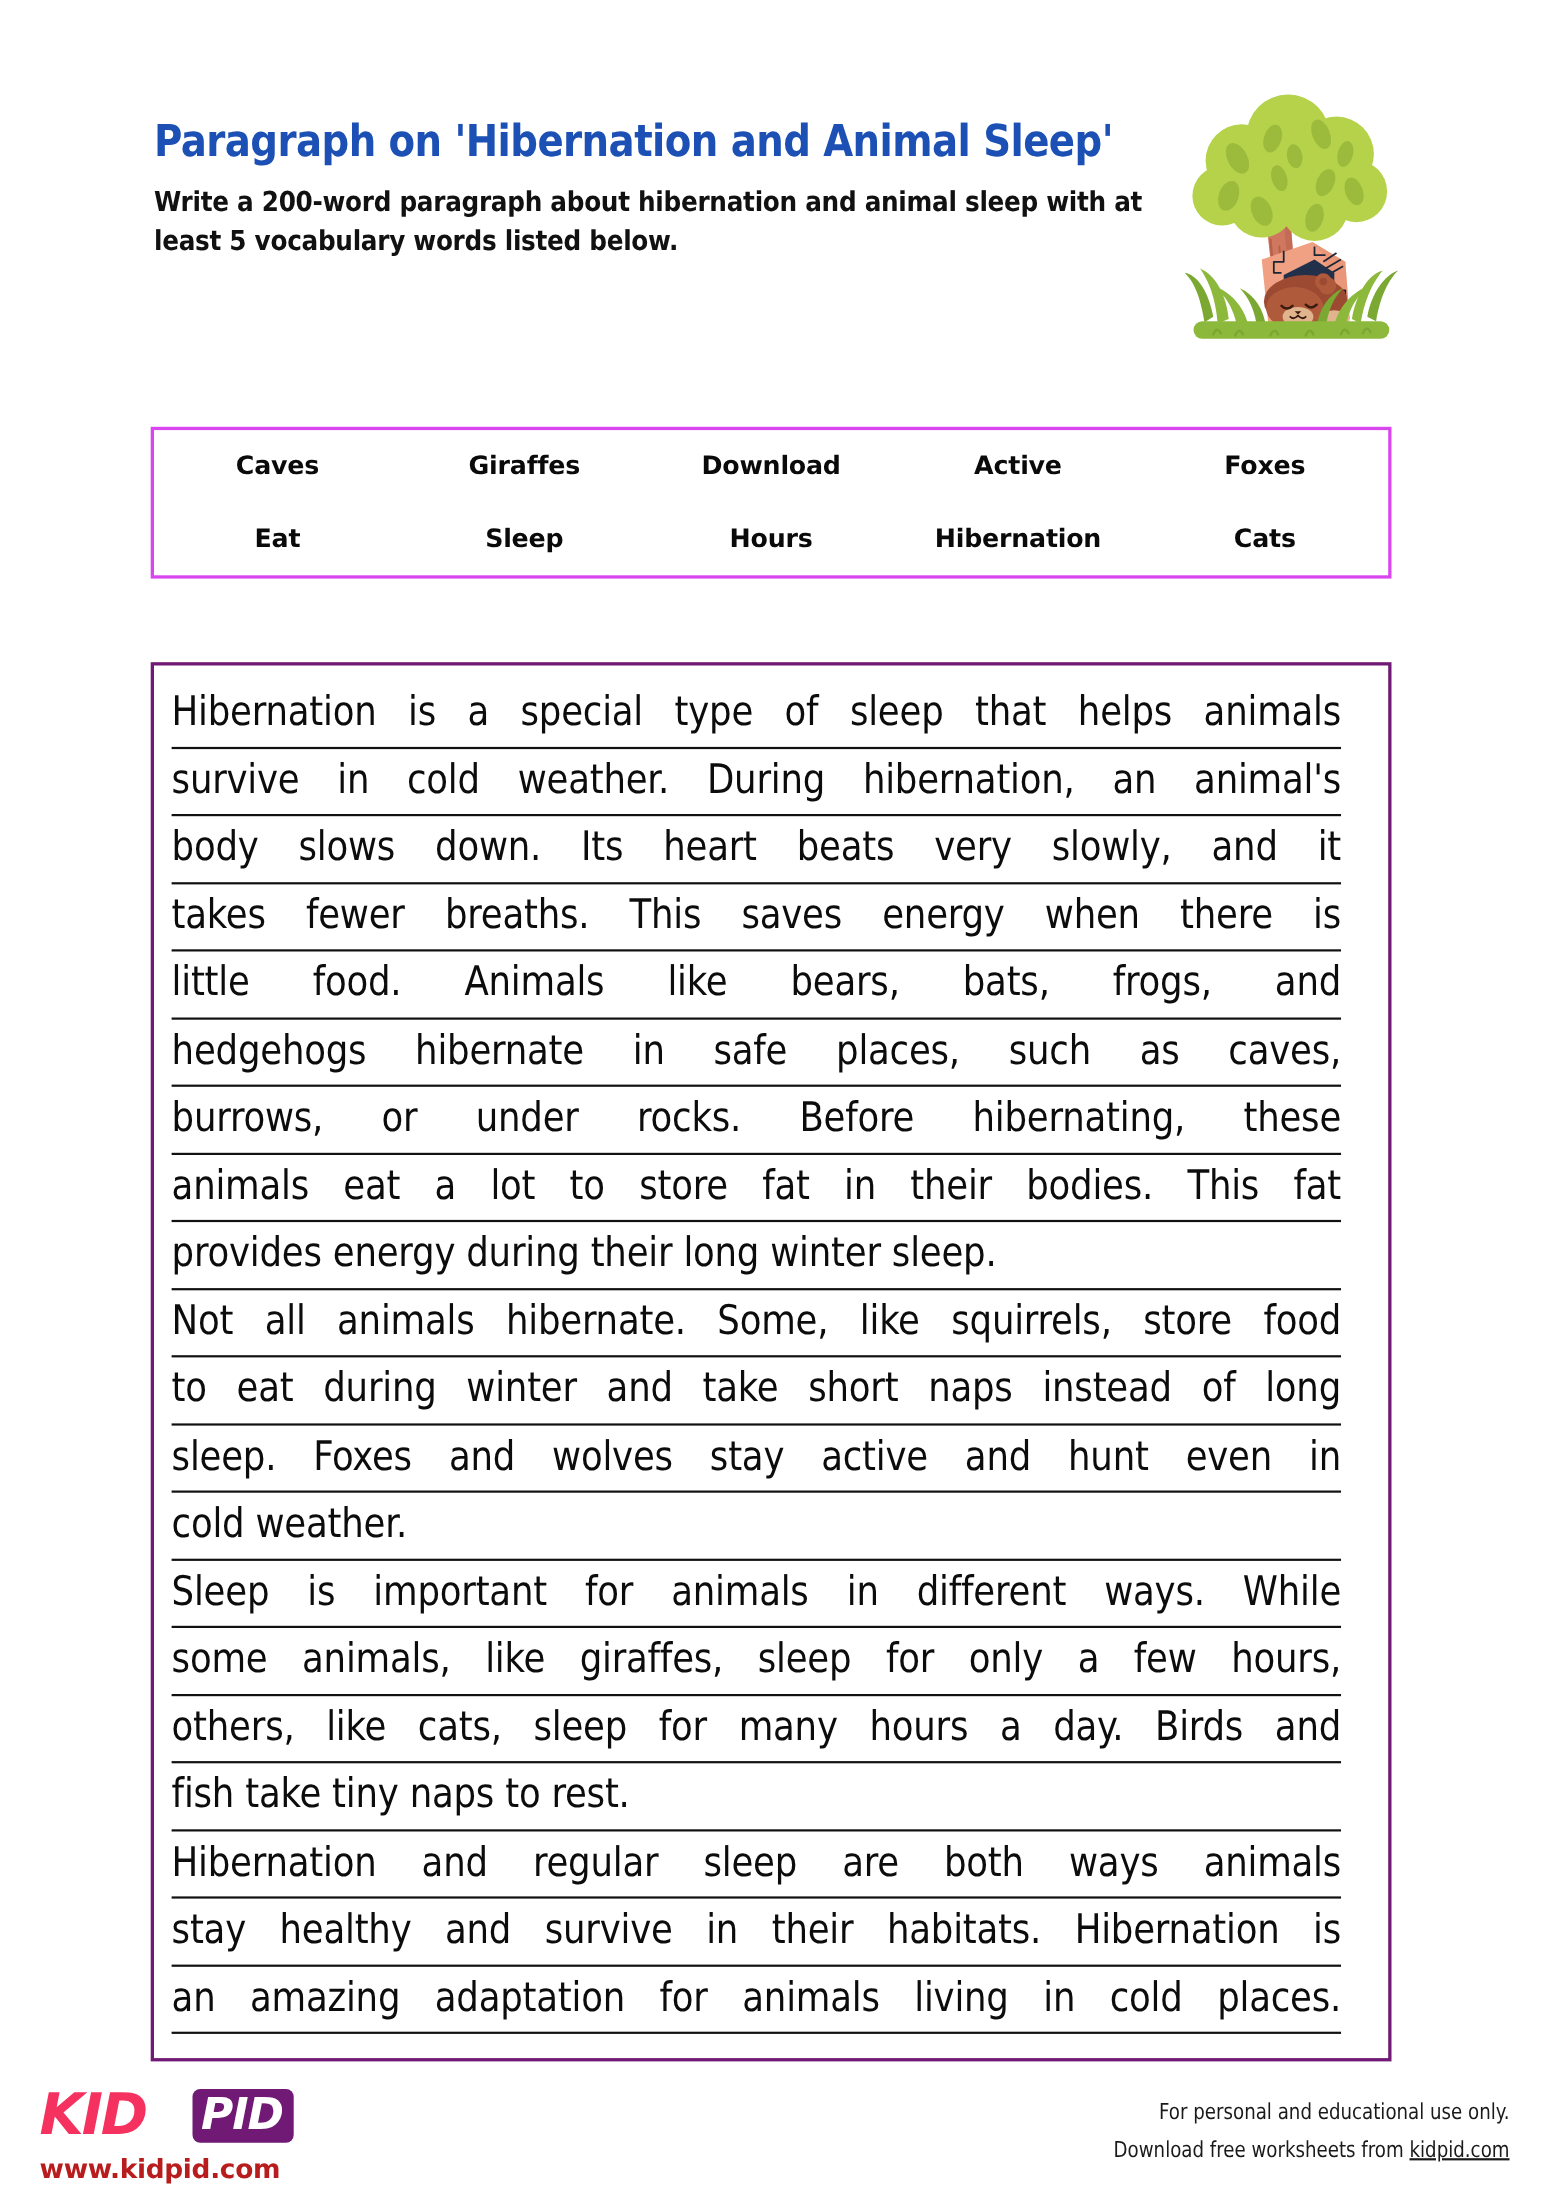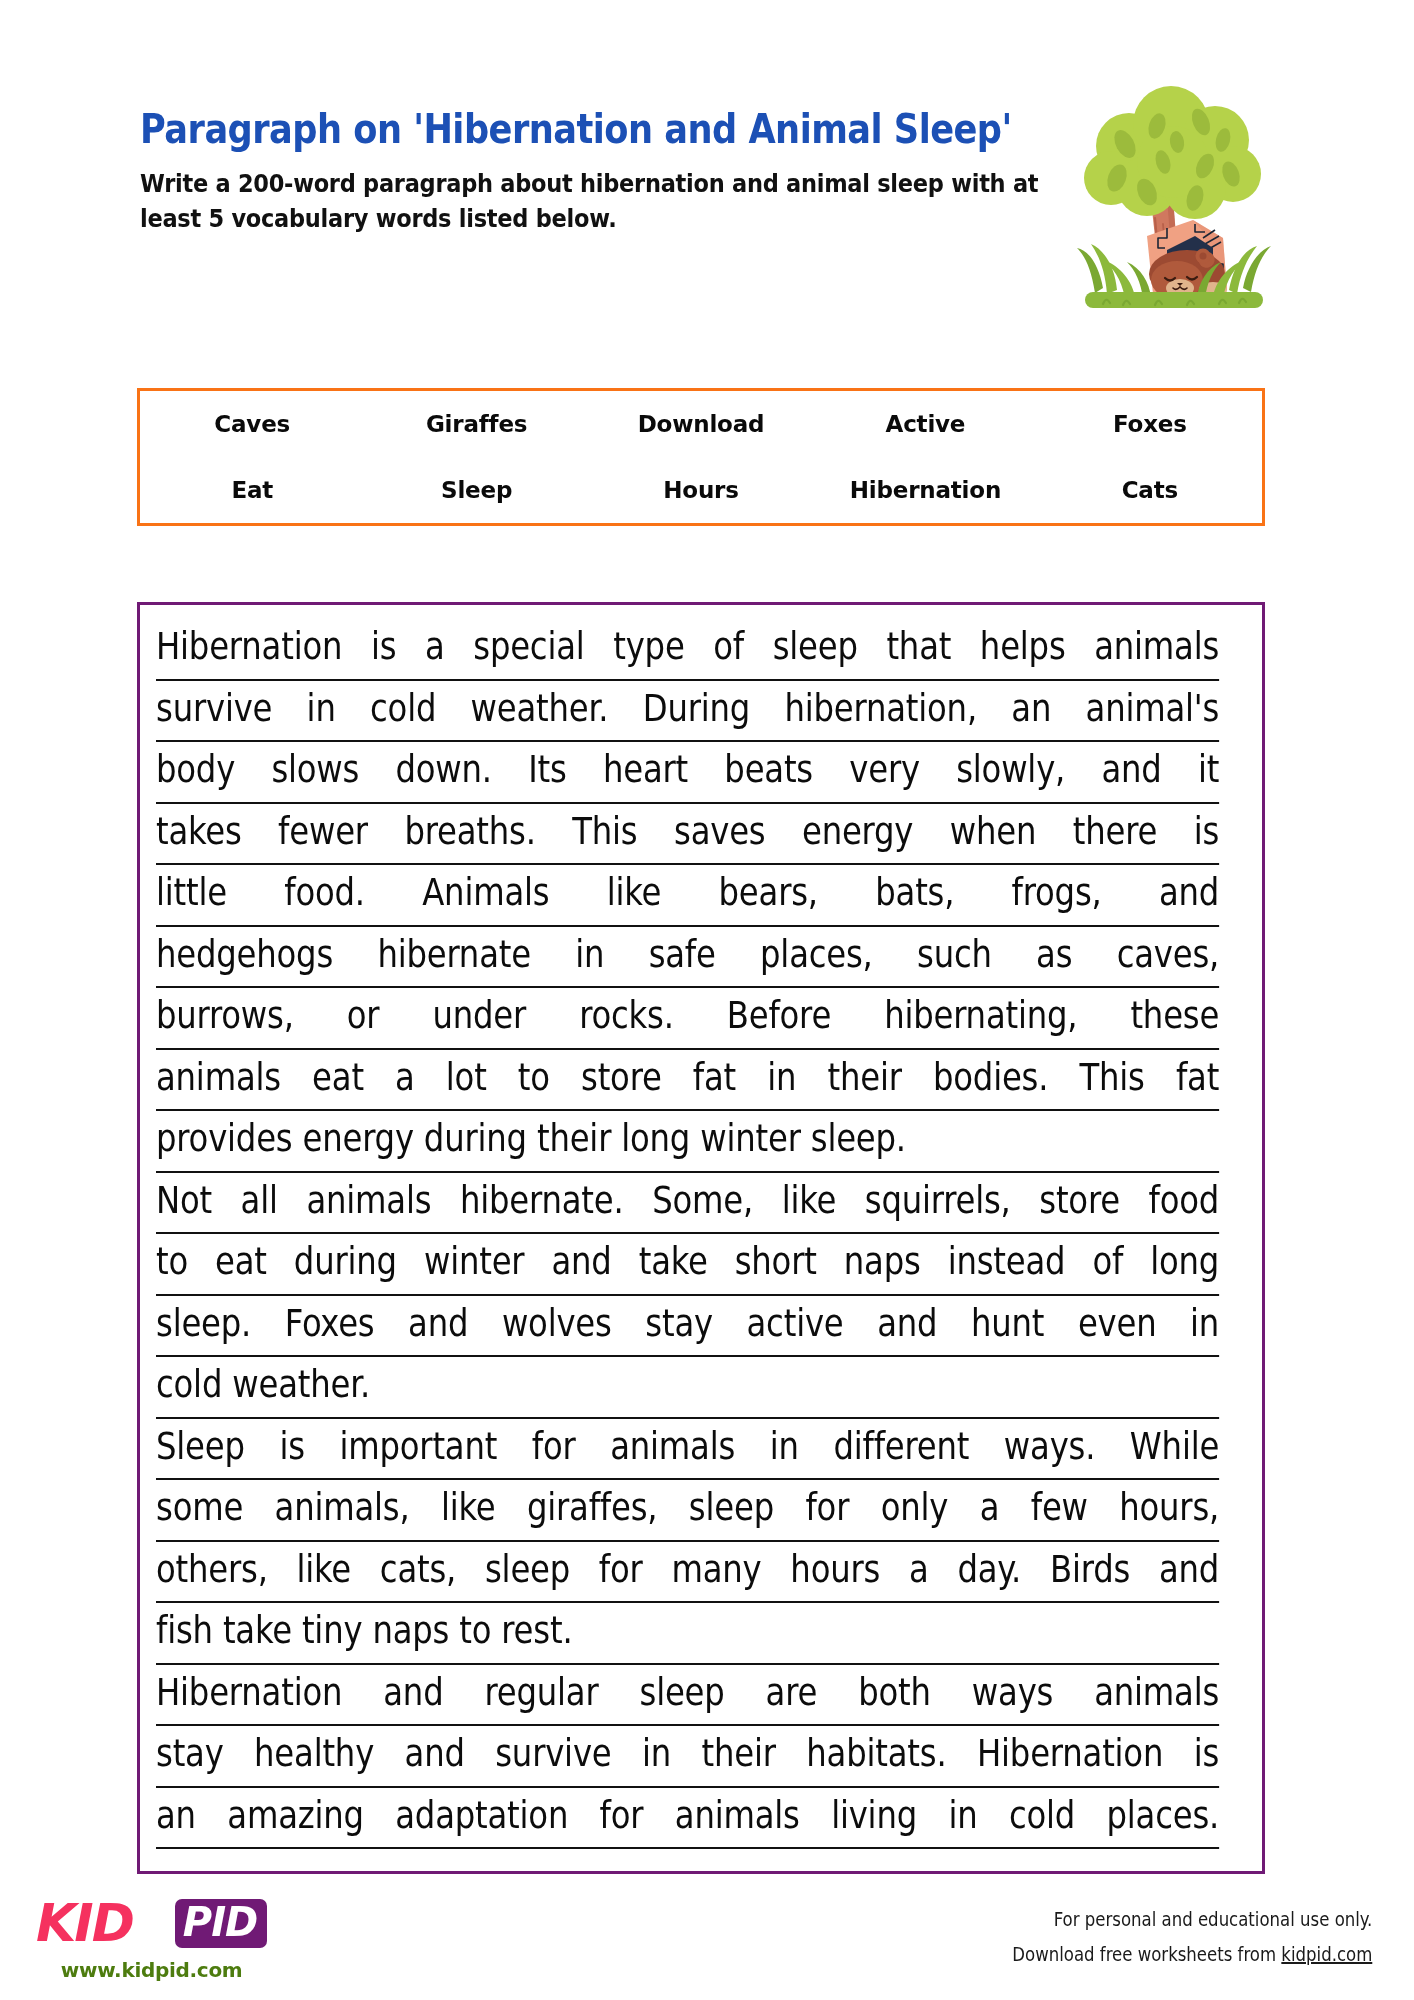--- a/index.html
+++ b/index.html
@@ -62,21 +62,21 @@
     height: 235px;
   }
 
   
   .vocab-box {
     position: absolute;
     left: 137px;
     top: 388px;
     width: 1128px;
     height: 138px;
-    border: 3px solid #f97316;
+    border: 3px solid #d946ef;
     box-sizing: border-box;
   }
   .vocab-row {
     display: flex;
     width: 100%;
     height: 50%;
     align-items: center;
   }
   .vocab-cell {
     flex: 1 1 0;
@@ -166,25 +166,24 @@
     font-size: 40px;
     letter-spacing: -1px;
     padding: 3px 10px 6px 8px;
     border-radius: 7px;
     margin-left: 3px;
     line-height: 1;
   }
   .logo-url {
     font-family: "DejaVu Sans", sans-serif;
     font-weight: bold;
-    font-size: 20px;
-    color: #4d7c0f;
+    font-size: 24px;
+    color: #b91c1c;
     margin-top: 6px;
     letter-spacing: -0.3px;
-    text-align: center;
   }
   .footer-right {
     position: absolute;
     right: 42px;
     top: 8px;
     text-align: right;
     font-family: "DejaVu Sans Condensed", "DejaVu Sans", sans-serif;
     font-size: 20px;
     color: #1a1a1a;
     line-height: 1.75;

